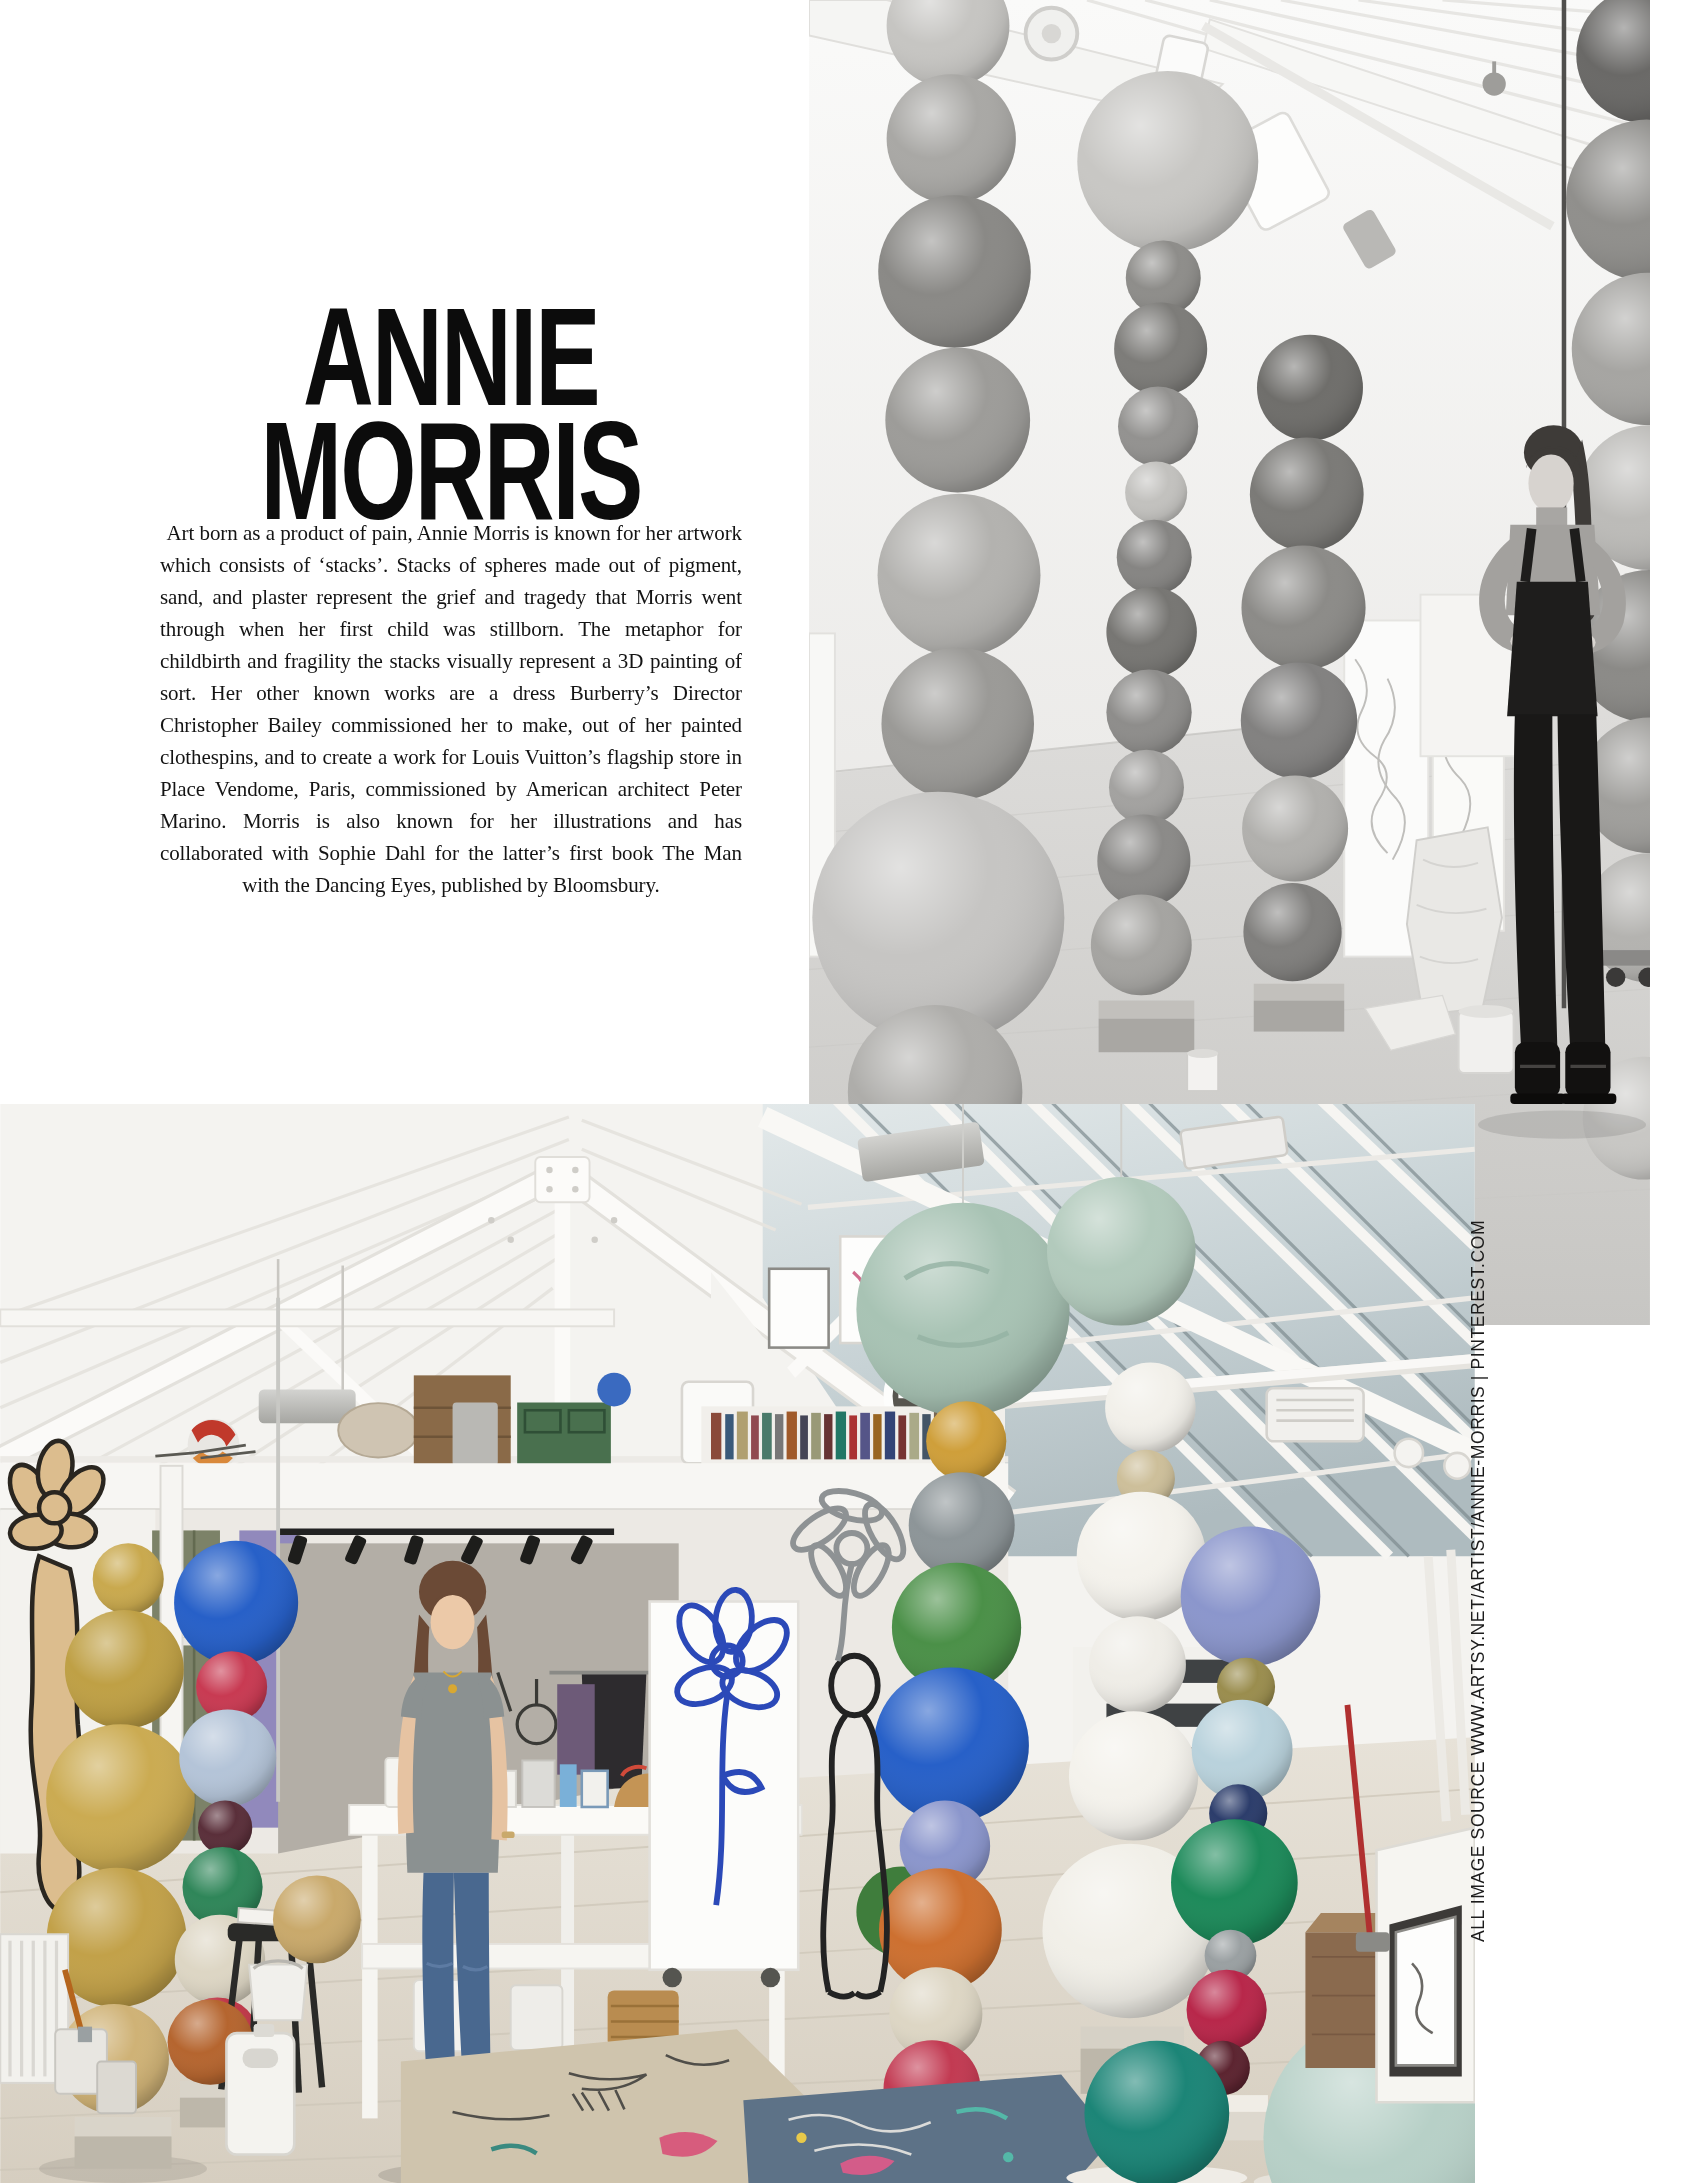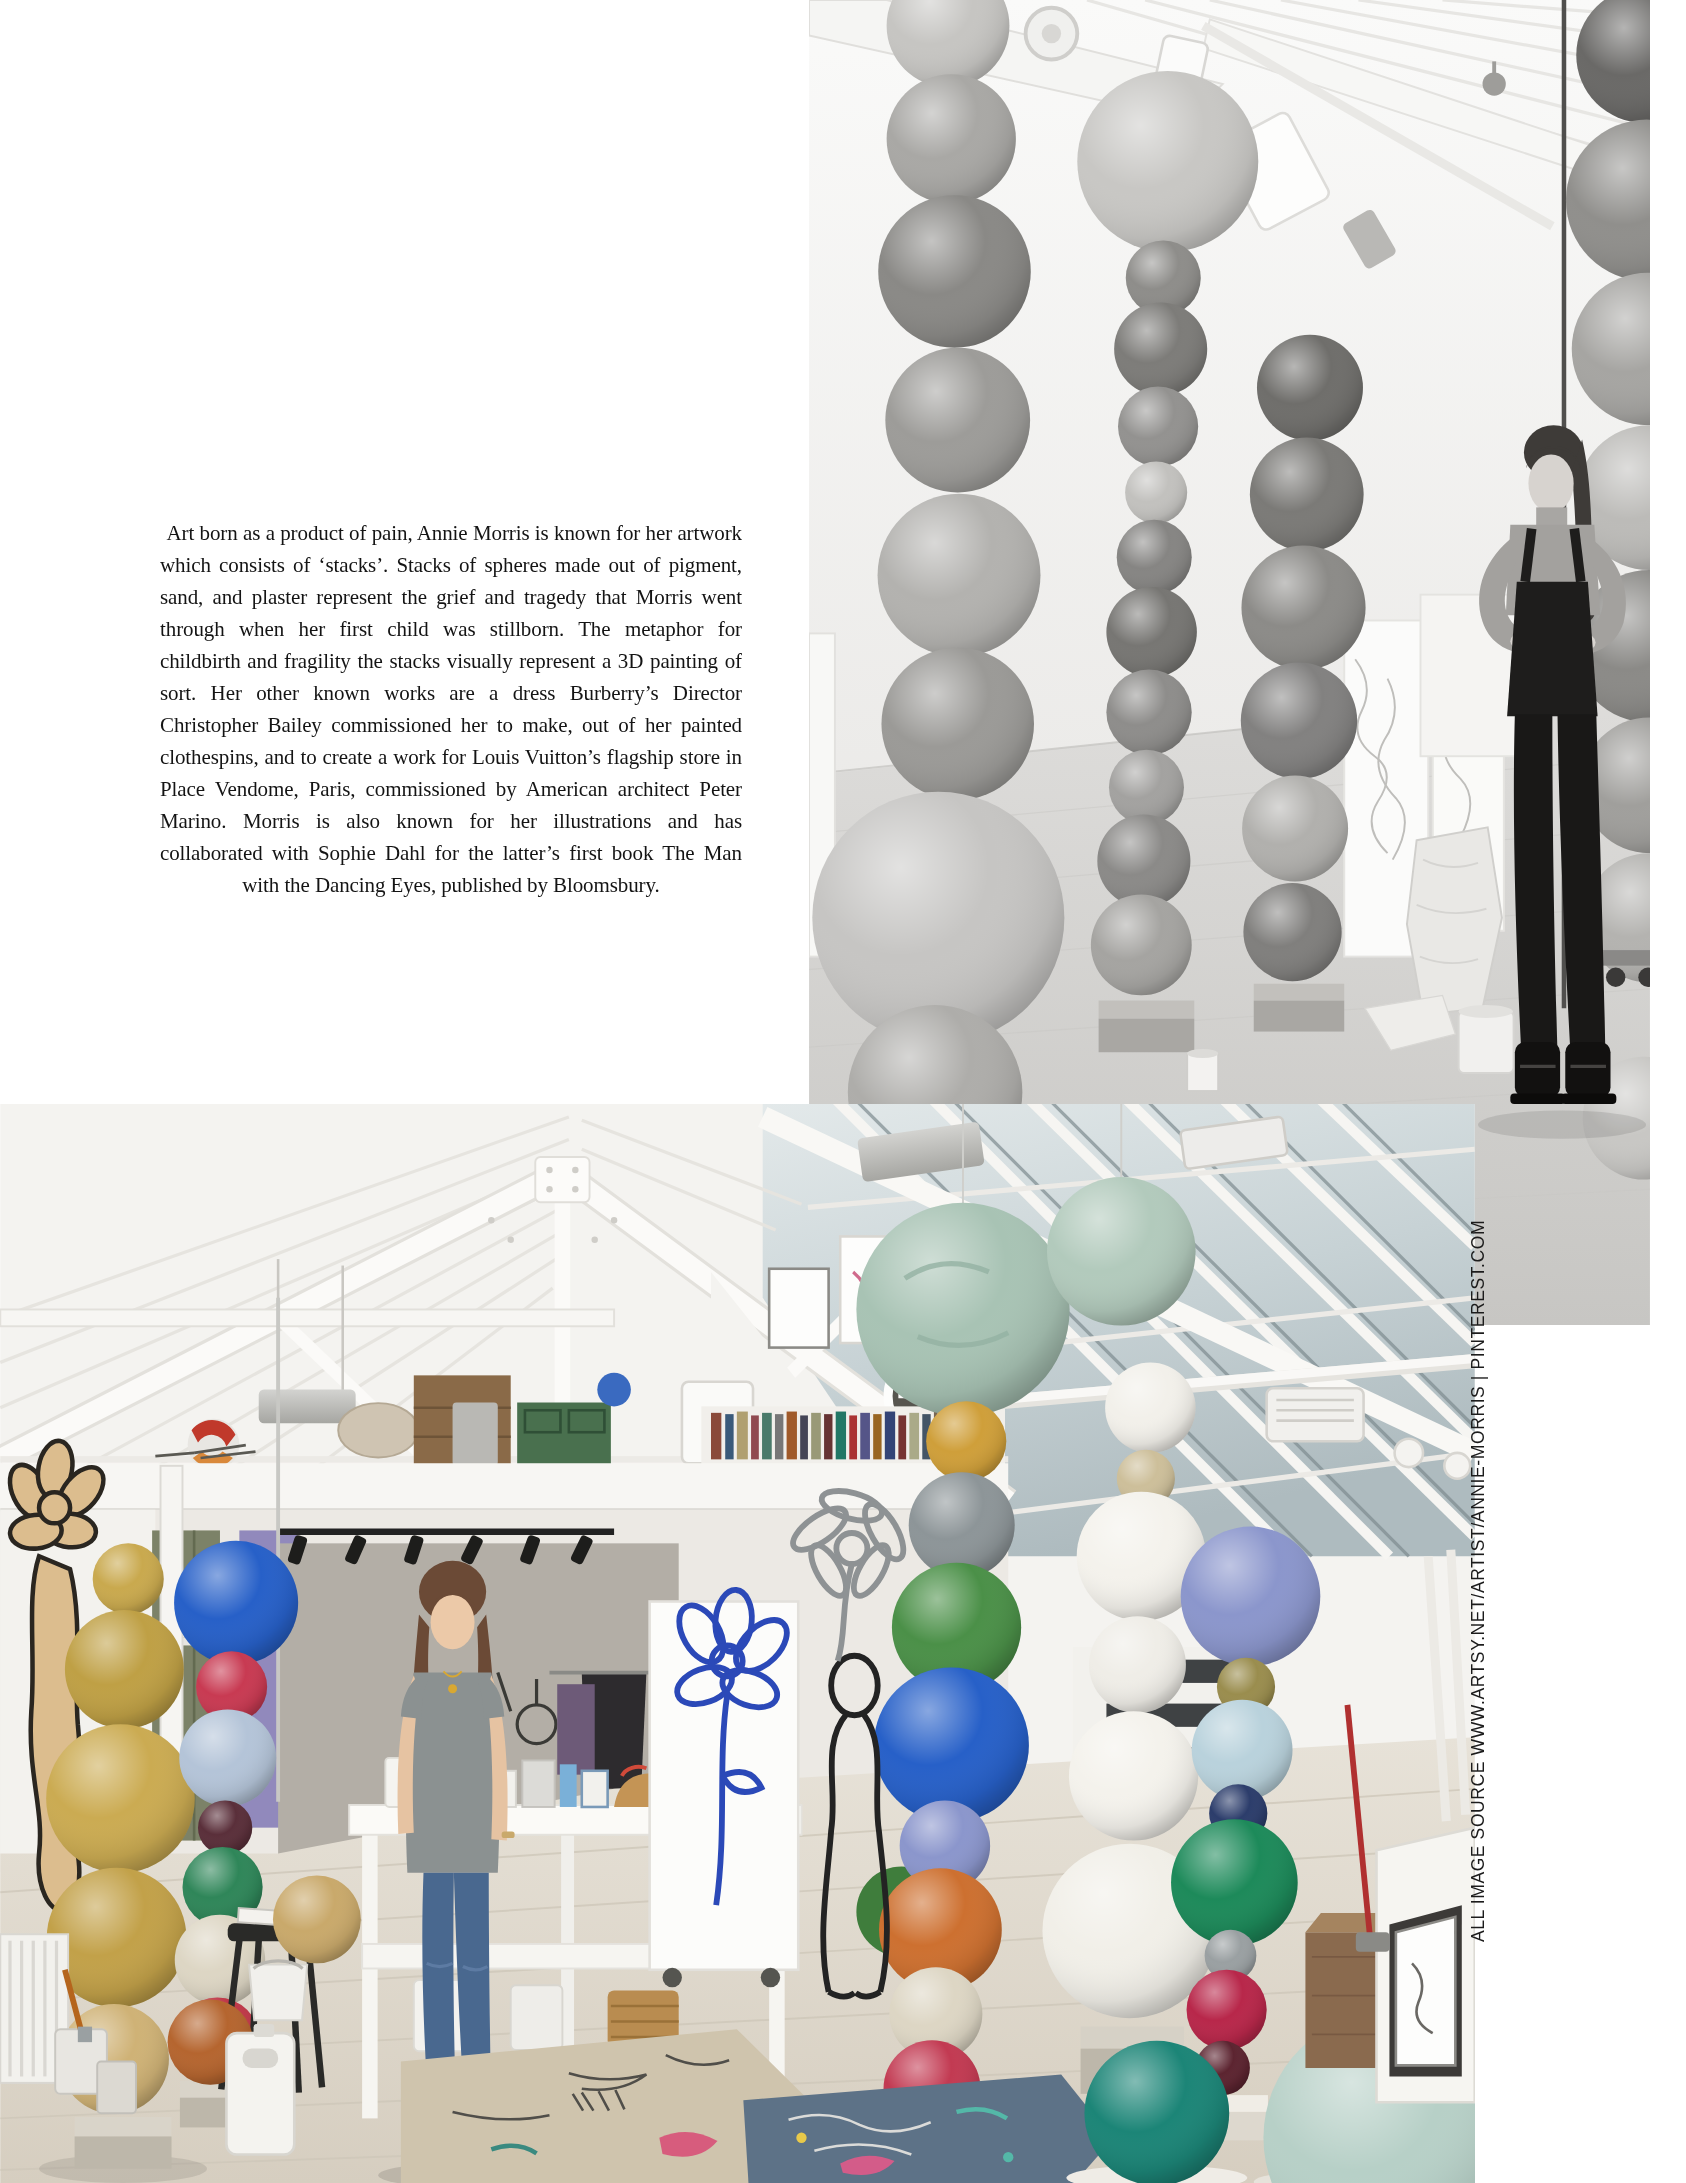--- a/index.html
+++ b/index.html
@@ -720,18 +720,24 @@
       <path d="M2185 1330 q 25 25 10 60 q -12 30 22 48" stroke="#6a6864" stroke-width="4" fill="none"></path>
       <line x1="2085" y1="930" x2="2120" y2="1290" stroke="#b03030" stroke-width="9"></line>
       <rect x="2098" y="1282" width="52" height="30" rx="6" fill="#8a8a86"></rect>
       <g stroke="#eceae5" stroke-width="14">
           <line x1="2210" y1="700" x2="2238" y2="1110"></line>
           <line x1="2245" y1="690" x2="2268" y2="1100"></line>
         </g>
     </svg>
   </figure>
 
+  <section class="intro">
+    <h1 class="title">
+      <span>ANNIE</span>
+      <span>MORRIS</span>
+    </h1>
+  </section>
   <p class="bodycopy"> Art born as a product of pain, Annie Morris is known for her artwork which consists of ‘stacks’. Stacks of spheres made out of pigment, sand, and plaster represent the grief and tragedy that Morris went through when her first child was stillborn. The metaphor for childbirth and fragility the stacks visually represent a 3D painting of sort. Her other known works are a dress Burberry’s Director Christopher Bailey commissioned her to make, out of her painted clothespins, and to create a work for Louis Vuitton’s flagship store in Place Vendome, Paris, commissioned by American architect Peter Marino. Morris is also known for her illustrations and has collaborated with Sophie Dahl for the latter’s first book The Man with the Dancing Eyes, published by Bloomsbury.</p>
 
   <div class="credit">ALL IMAGE SOURCE  WWW.ARTSY.NET/ARTIST/ANNIE-MORRIS  |  PINTEREST.COM</div>
 
 </div>
 
 
 </body></html>

